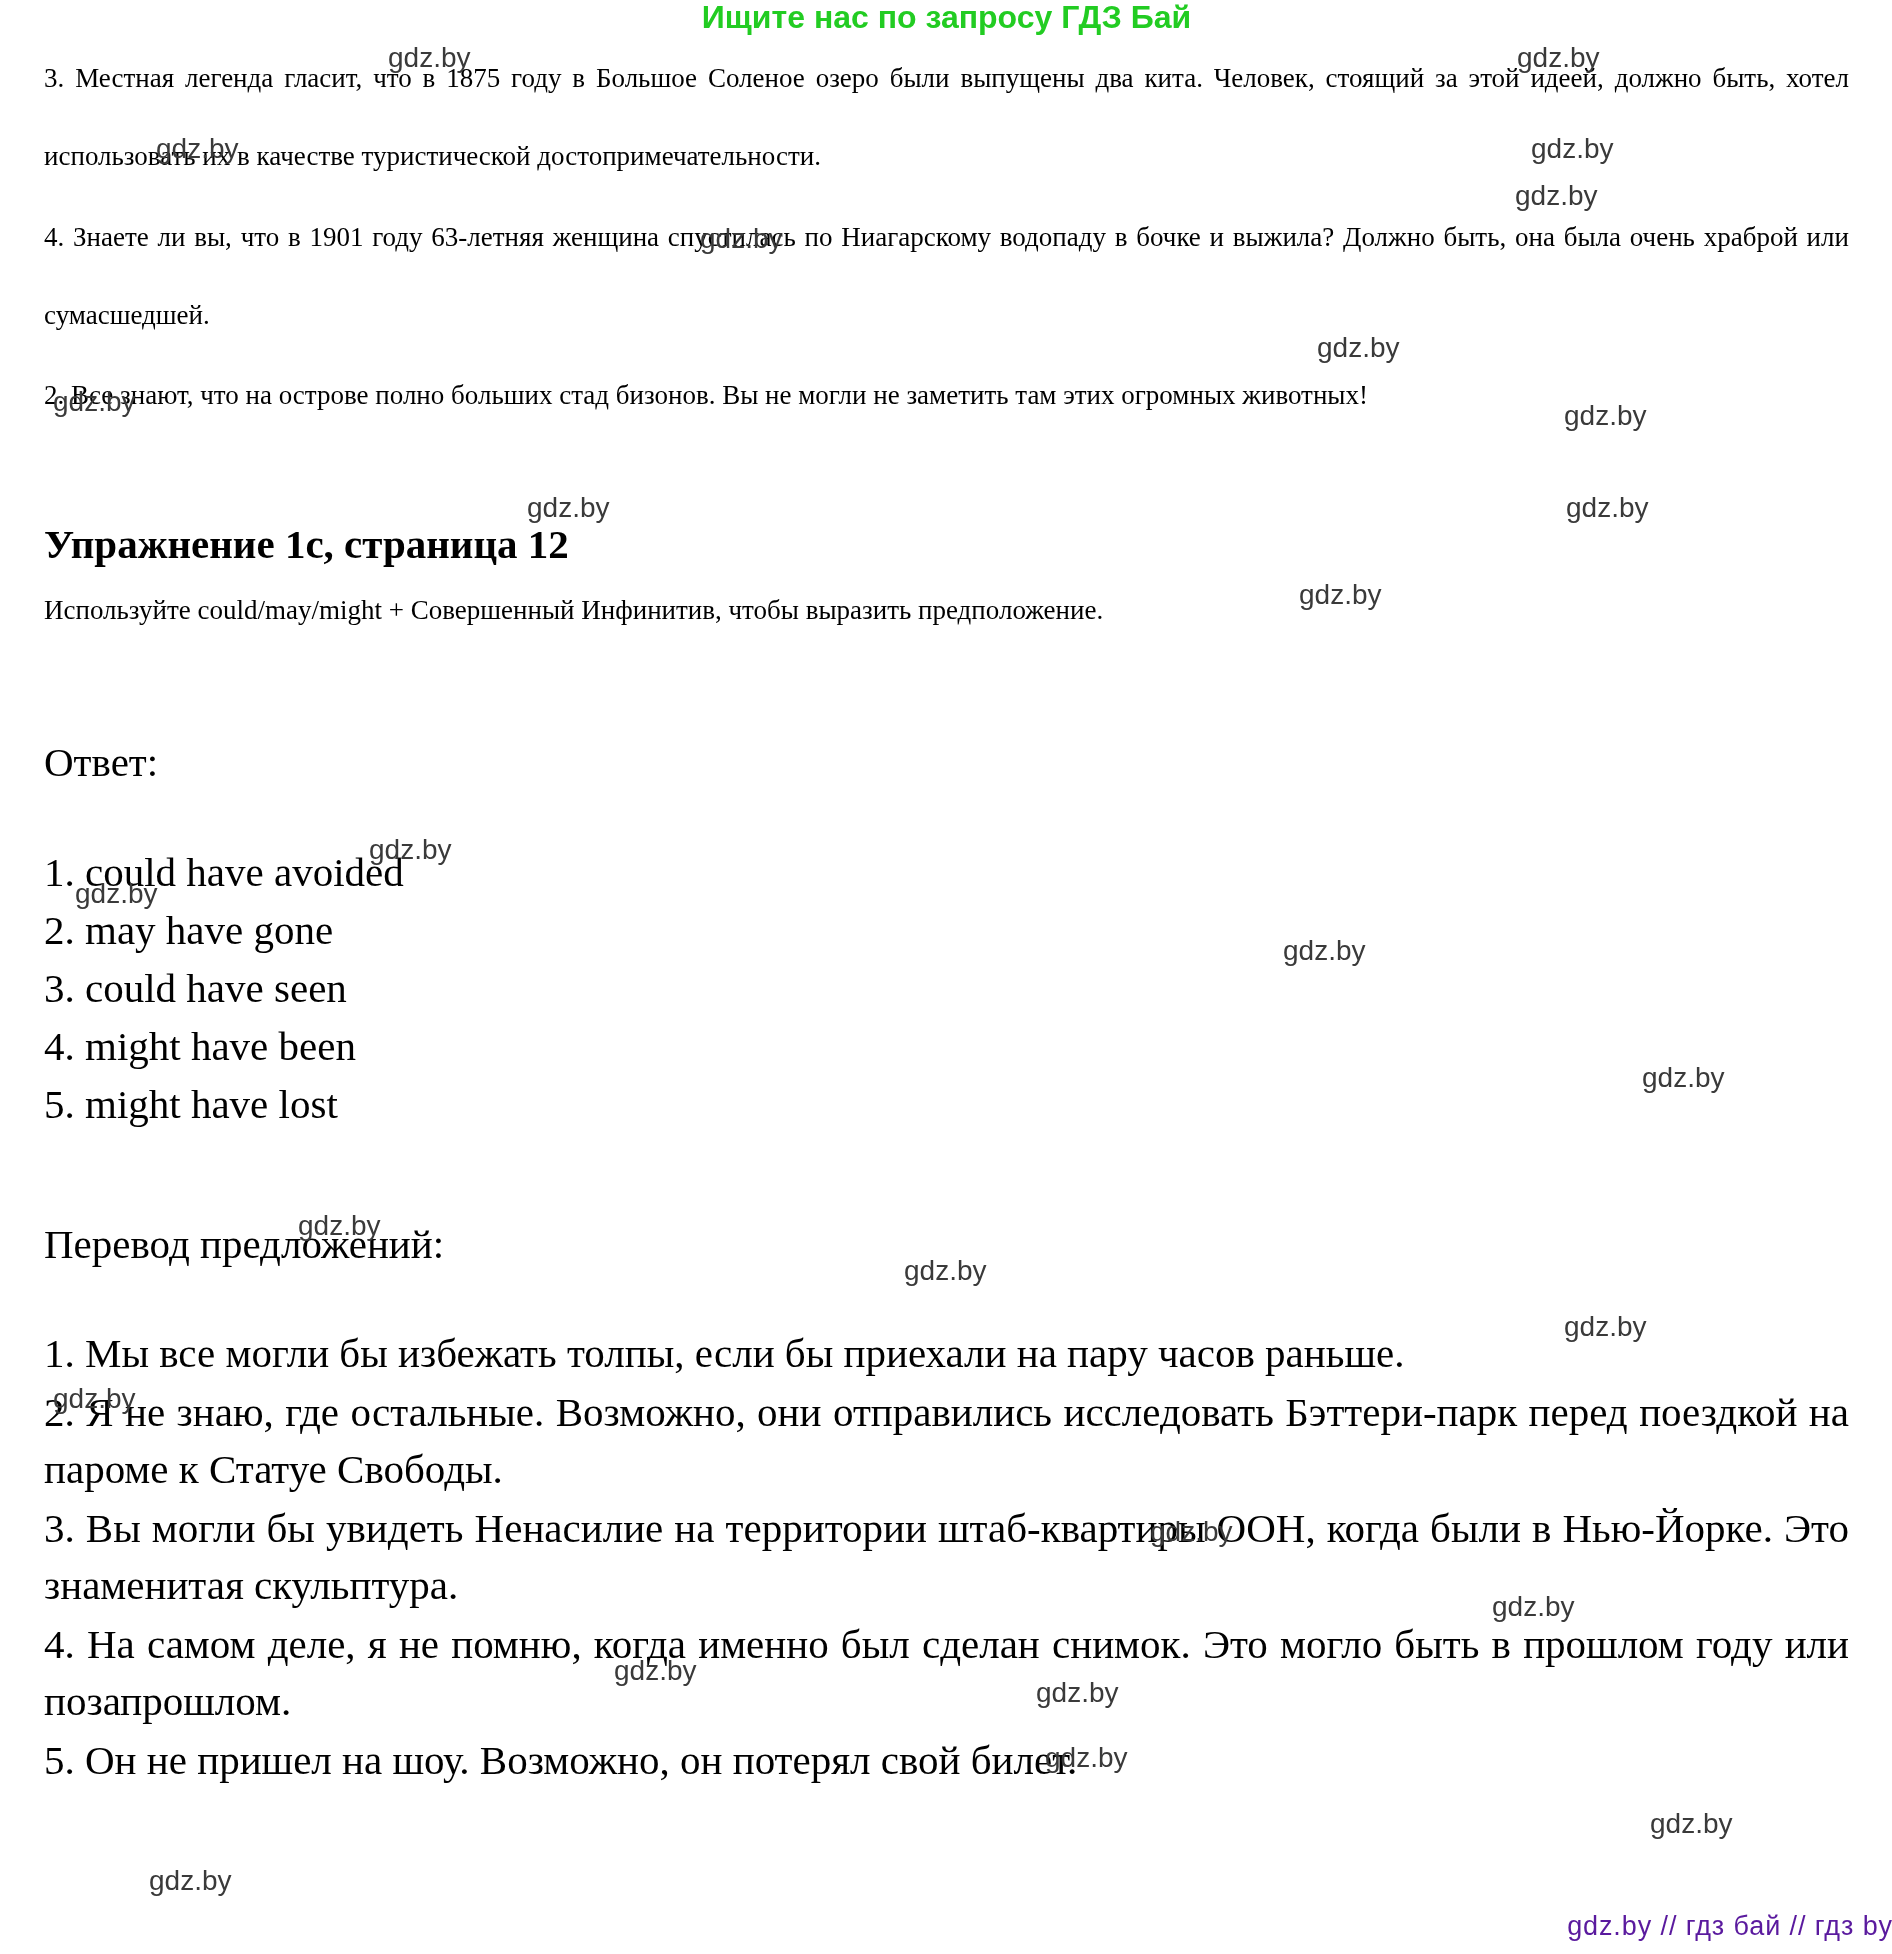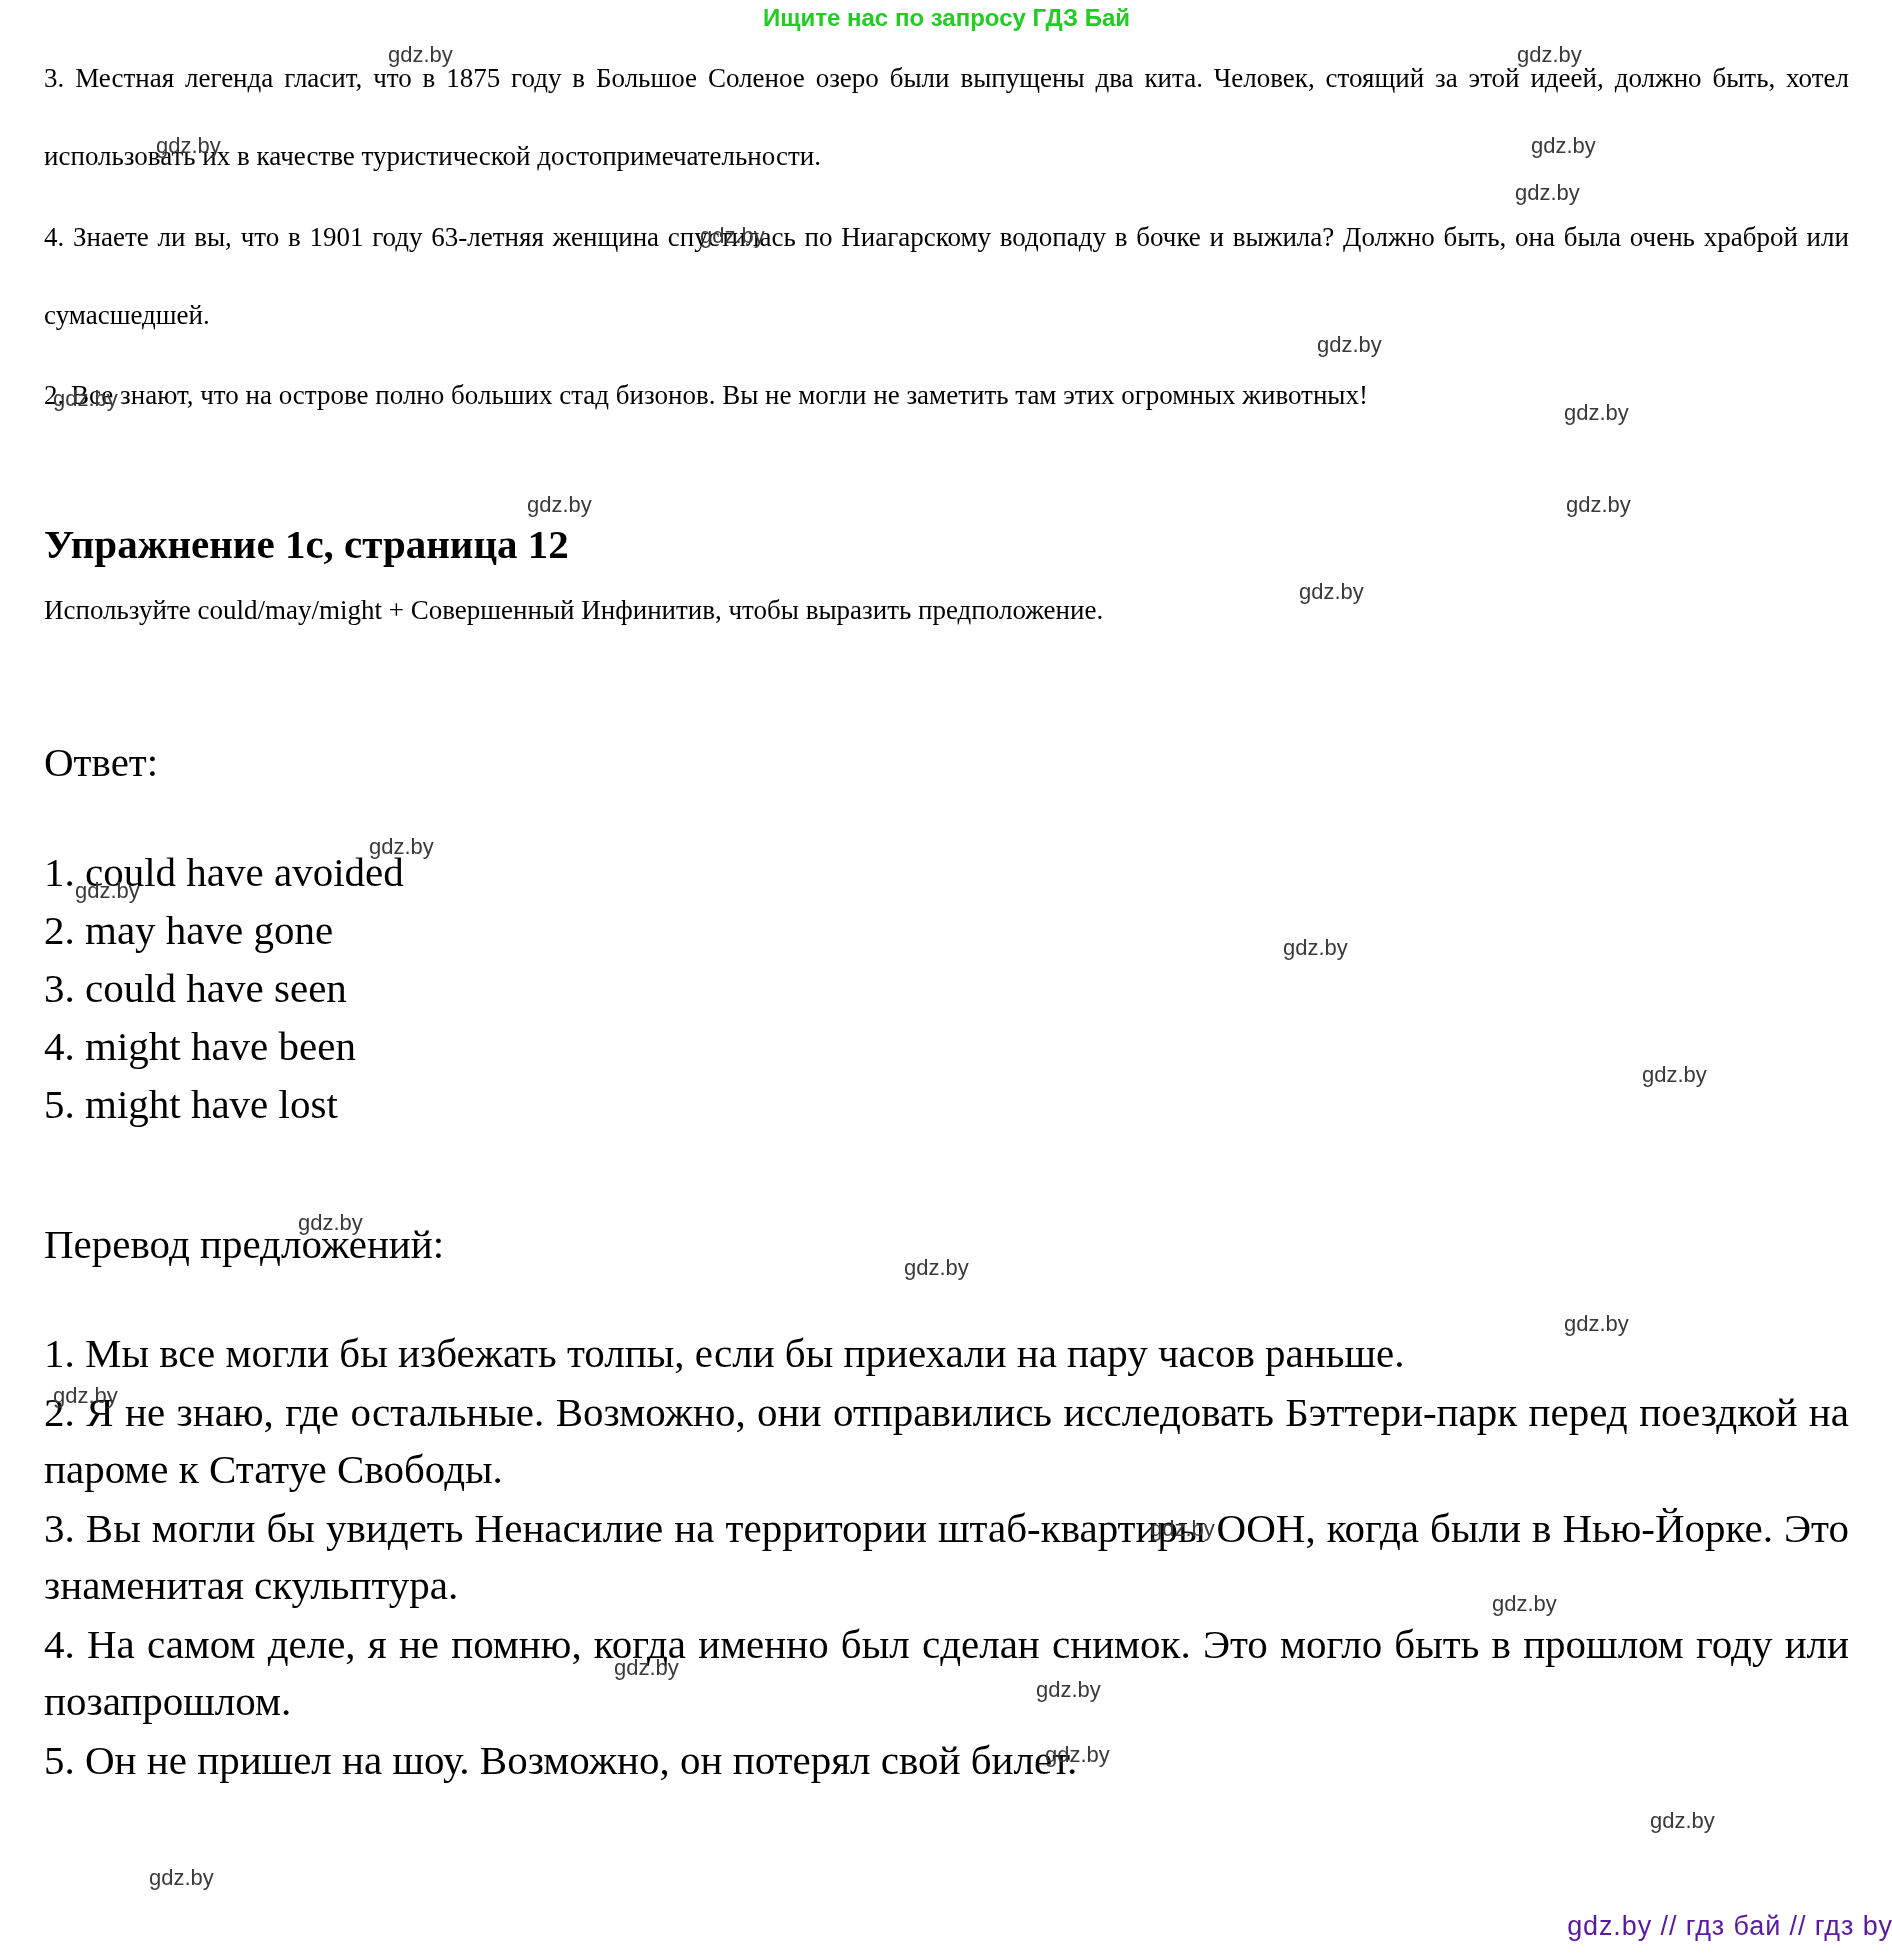--- a/index.html
+++ b/index.html
@@ -23,21 +23,21 @@
     left: 0;
     width: 1893px;
     height: 35px;
     display: flex;
     align-items: center;
     justify-content: center;
   }
   .promo-text {
     color: #22cc22;
     font-family: "Liberation Sans", "DejaVu Sans", sans-serif;
-    font-size: 24px;
+    font-size: 32px;
     font-weight: 700;
     letter-spacing: 0px;
     white-space: nowrap;
   }
 
   
   .page {
     position: absolute;
     top: 39px;
     left: 44px;
@@ -92,21 +92,21 @@
     text-align-last: left;
     margin-bottom: 1.8px;
   }
   .gap-md { height: 54px; }
   .gap-lg { height: 84px; }
 
   
   .wm {
     position: absolute;
     font-family: "Liberation Sans", "DejaVu Sans", sans-serif;
-    font-size: 22px;
+    font-size: 28px;
     color: #3a3a3a;
     white-space: nowrap;
     pointer-events: none;
     text-align: center;
   }
 
   
   .footer-bar {
     position: absolute;
     left: 0;

